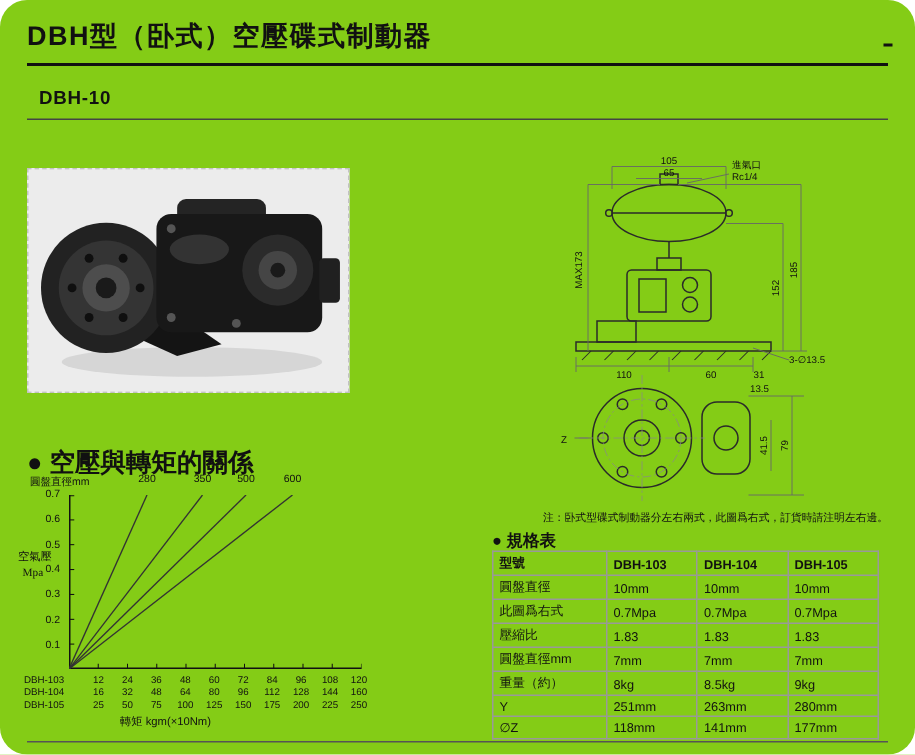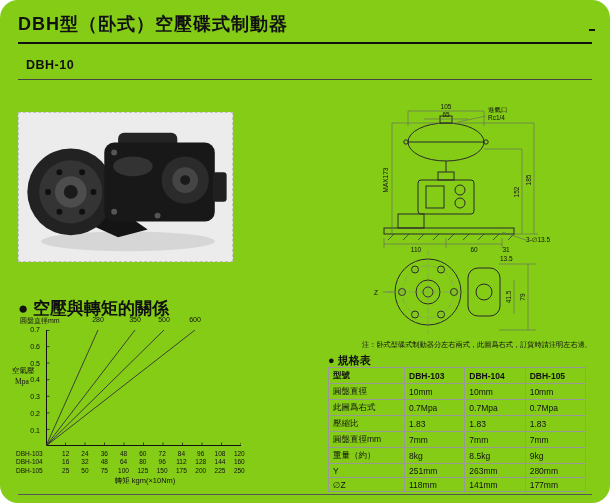--- a/index.html
+++ b/index.html
@@ -29,21 +29,21 @@
   .dv0{left:86px;} .dv1{left:123px;} .dv2{left:152px;} .dv3{left:183px;}
   .y-label-1 { position:absolute; left:12px; top:366px; font-size:7.5px; }
   .y-label-2 { position:absolute; left:15px; top:377px; font-size:7.5px;font-family:Liberation Serif, serif; }
   .yticks { position:absolute; left:24px; top:326px; width:16px; height:108px; display:flex; flex-direction:column; justify-content:space-between; align-items:flex-end; font-size:7px; }
   .plot-svg { position:absolute; left:46px; top:330px; width:195px; height:116px; }
   .xrow { position:absolute; left:16px; width:233px; height:8px; font-size:6.5px; display:flex; align-items:center; }
   .xrow-label { width:40px; flex:none; }
   .xvals { flex:1; display:flex; }
   .xv { flex:1; text-align:center; }
   .xrow1{top:449px;} .xrow2{top:457.5px;} .xrow3{top:466px;}
-  .x-axis-label { position:absolute; left:80px; top:476px; width:130px; text-align:center; font-size:7.5px; }
+  .x-axis-label { position:absolute; left:80px; top:476px; width:130px; font-size:7.5px; }
 
   .spec-heading { position:absolute; left:328px; top:353px; font-size:11px; font-weight:bold; }
   .spec-table { position:absolute; left:328px; top:367px; width:258px; border-collapse:collapse; font-size:8.5px; }
   .spec-table th, .spec-table td { border:1px solid #999; padding:1.5px 4px; text-align:left; height:11px; white-space:nowrap; }
   .spec-table th { font-weight:bold; }
   .spec-table td:first-child, .spec-table th:first-child { width:76px; }
 </style>
 </head>
 <body>
 

